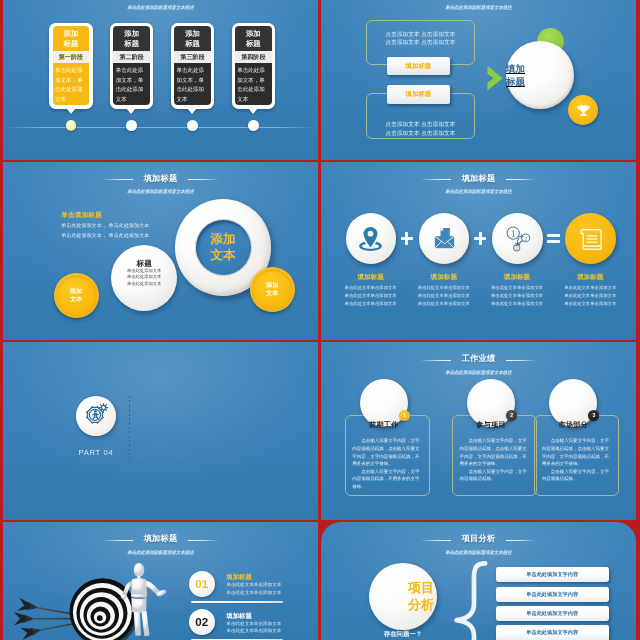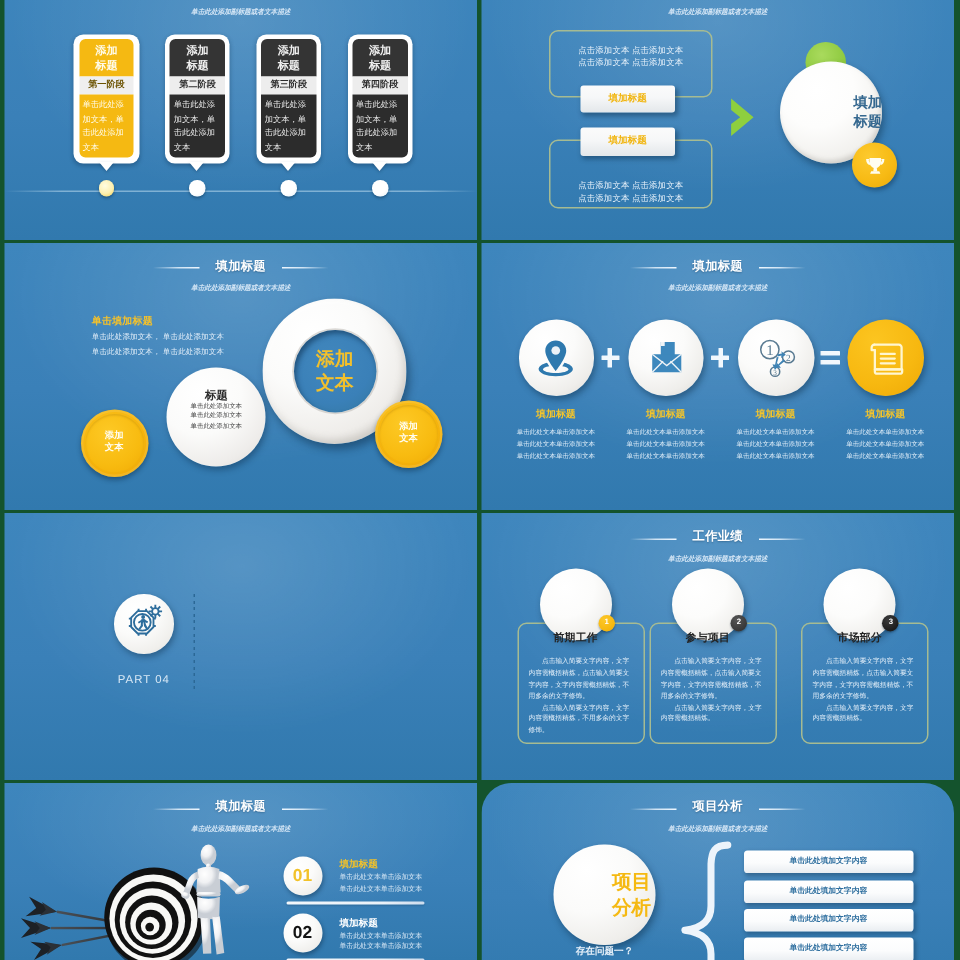--- a/index.html
+++ b/index.html
@@ -1,18 +1,18 @@
 <!DOCTYPE html>
 <html><head>
 <meta charset="utf-8">
 <style>
   html,body{margin:0;padding:0;background:#eaf0f7;}
   body{width:640px;height:640px;overflow:hidden;
        font-family:"Liberation Sans",sans-serif;-webkit-font-smoothing:antialiased;}
-  .deck{position:relative;width:640px;height:640px;background:#14532d;}
+  .deck{position:relative;width:640px;height:640px;background:#b91c1c;}
   .slide{position:absolute;width:315px;height:178.2px;overflow:hidden;
     background:
       radial-gradient(ellipse 70% 90% at 50% 20%, rgba(255,255,255,0.13) 0%, rgba(255,255,255,0) 70%),
       linear-gradient(180deg,#3e86bd 0%, #3a80b8 55%, #3179ae 100%);}
   .s1{left:3px;  top:-22px;height:181.7px;}
   .s2{left:321px;top:-22px;height:181.7px;}
   .s3{left:3px;  top:161.6px;}
   .s4{left:321px;top:161.6px;}
   .s5{left:3px;  top:342.2px;}
   .s6{left:321px;top:342.2px;}
@@ -68,24 +68,24 @@
 .s2-box-bot{top:115px;height:45.5px;padding-top:26px;}
 .s2-chip{position:absolute;left:65.9px;width:63px;height:18.6px;line-height:18.6px;text-align:center;
   font-size:6.4px;font-weight:bold;color:#f1b50f;border-radius:2px;
   background:linear-gradient(180deg,#fbfbfb 0%,#f6f7f8 45%,#e3e7ea 100%);
   box-shadow:1.6px 2px 3.2px rgba(8,35,60,.42);}
 .s2-chip1{top:78.8px;}
 .s2-chip2{top:107.3px;}
 .s2-arrow{position:absolute;left:165.8px;top:87px;width:16.2px;height:26.5px;}
 .s2-green{position:absolute;left:216px;top:49.5px;width:27px;height:27px;border-radius:50%;
   background:radial-gradient(circle at 40% 32%,#a9da5d 0%,#8fca40 62%,#7cba33 100%);}
-.s2-circle{position:absolute;left:199px;top:63px;width:68px;height:68px;border-radius:50%;
+.s2-circle{position:absolute;left:185px;top:63px;width:68px;height:68px;border-radius:50%;
   background:radial-gradient(circle at 36% 28%,#ffffff 0%,#fdfdfc 38%,#f2f1ee 70%,#dedad4 100%);
   box-shadow:1.5px 3px 5px rgba(8,35,60,.42), inset -1.2px -2.2px 3px rgba(150,145,140,.3);
-  display:flex;align-items:center;justify-content:flex-end;}
+  display:flex;align-items:center;justify-content:flex-start;text-decoration:underline;}
 .s2-ctext{white-space:pre-line;text-align:center;color:#35688f;font-weight:bold;font-size:9.5px;line-height:13.5px;}
 .s2-trophy{position:absolute;left:247px;top:117px;width:30px;height:30px;border-radius:50%;
   background:radial-gradient(circle at 38% 32%,#fdca2e 0%,#f7ba14 58%,#eaa908 100%);
   box-shadow:1px 2px 3px rgba(8,35,60,.38);display:flex;align-items:center;justify-content:center;}
 .s2-trophy svg{width:17px;height:17px;margin-top:.4px;}
 
 
 .s3-lead{position:absolute;left:58.2px;top:49.3px;width:175px;}
 .s3-lead-h{color:#f5c22a;font-weight:bold;font-size:6.6px;line-height:8px;letter-spacing:.2px;}
 .s3-lead-b{color:#e2eef9;font-size:5px;line-height:7.2px;margin-top:3.1px;letter-spacing:.1px;}
@@ -151,21 +151,21 @@
   text-shadow:0 1px 1.4px rgba(10,40,70,.45);}
 .s5-ttl{color:#f5c423;font-weight:bold;font-size:14.6px;line-height:16.6px;letter-spacing:.4px;
   margin-top:3.5px;text-shadow:0 1.2px 1.6px rgba(10,40,70,.45);}
 .s5-bul{margin-top:7px;width:124px;}
 .s5-b{display:inline-block;width:58px;margin-right:0;color:#e6f1fb;font-size:5.6px;line-height:10.5px;}
 .s5-b .dot{display:inline-block;width:2.9px;height:2.9px;border-radius:50%;background:#a9d0ed;
   margin-right:2.6px;vertical-align:middle;}
 
 
 .s6-col{position:absolute;top:0;width:95px;height:177px;}
-.s6-c1{left:23.8px;} .s6-c2{left:112px;} .s6-c3{left:213.2px;}
+.s6-c1{left:23.8px;} .s6-c2{left:131px;} .s6-c3{left:213.2px;}
 .s6-box{position:absolute;left:0;top:73.2px;width:85px;height:81px;box-sizing:border-box;
   border:0.9px solid #a6bb92;border-radius:6px;padding:21px 6.5px 0;}
 .s6-p{margin:0 0 0 0;color:#e5f0fa;font-size:4.5px;line-height:7.6px;text-indent:9px;
   white-space:pre-line;text-align:left;letter-spacing:-0.02px;}
 .s6-circ{position:absolute;left:15px;top:37px;width:48px;height:48px;border-radius:50%;
   background:radial-gradient(circle at 34% 26%,#ffffff 0%,#fcfcfb 42%,#f0efec 74%,#dedad4 100%);
   box-shadow:1.2px 2.4px 4.5px rgba(8,35,60,.42);display:flex;align-items:center;justify-content:center;}
 .s6-lb{color:#242424;font-weight:bold;font-size:7.2px;letter-spacing:.2px;margin-top:44px;}
 .s6-bdg{position:absolute;width:11px;height:11px;border-radius:50%;top:67.6px;left:54.2px;
   color:#fff;font-size:5.2px;line-height:11px;text-align:center;font-weight:bold;

